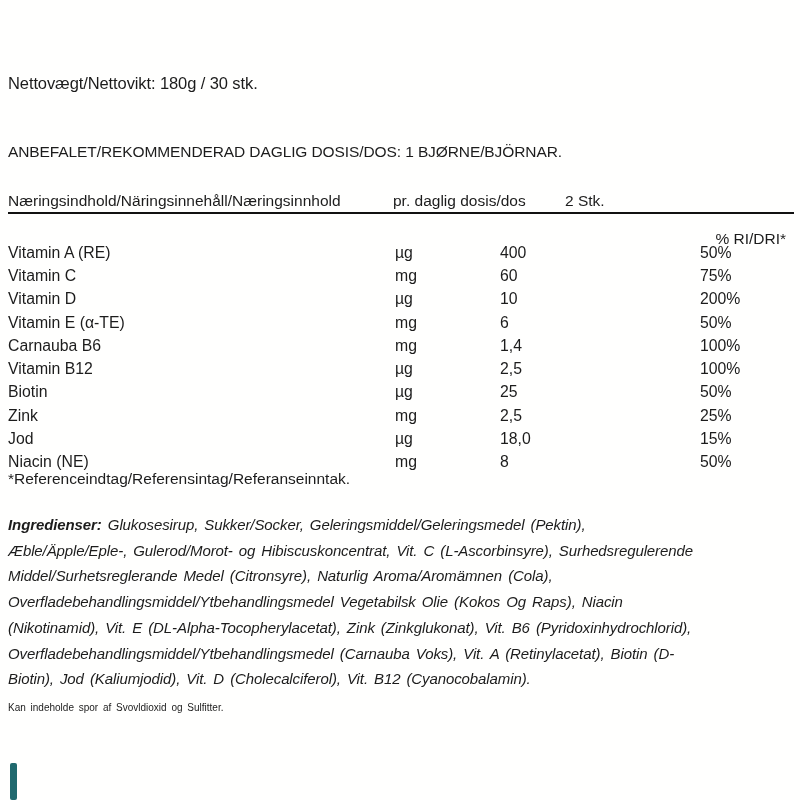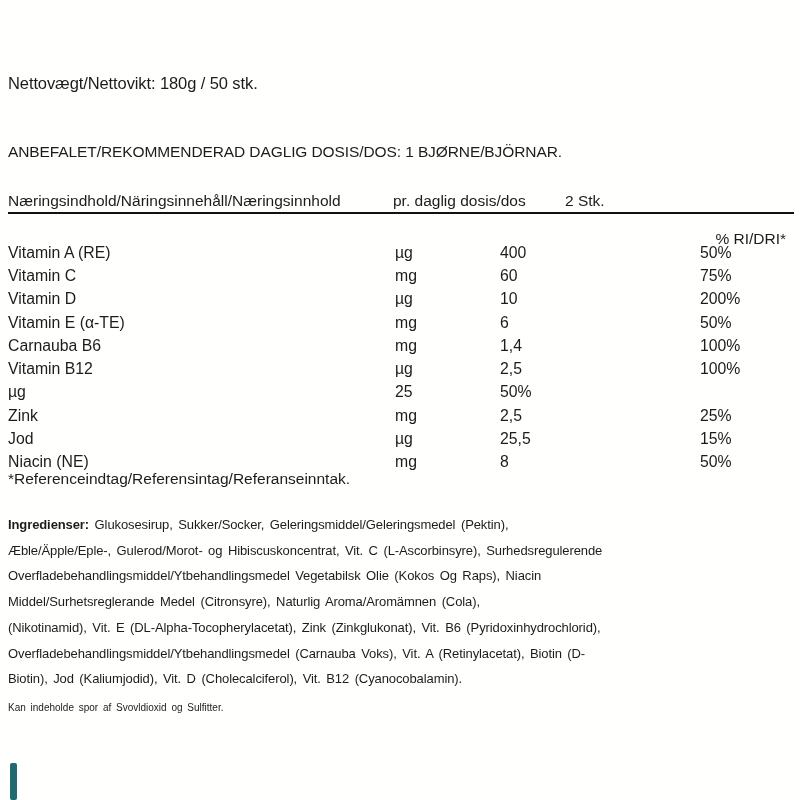--- a/index.html
+++ b/index.html
@@ -52,43 +52,44 @@
   }
 
   .footnote {
     left: 8px; top: 470px;
     font-size: 15.5px;
   }
 
   .ingredients {
     left: 8px; top: 512px;
     width: 788px;
-    font-size: 13px;
+    font-size: 15px;
     line-height: 25.7px;
     word-spacing: 2px;
     letter-spacing: -0.1px;
+    font-style: italic;
   }
   .ingredients b { font-weight: bold; }
 
   .allergen {
     left: 8px; top: 702px;
     font-size: 10px;
     word-spacing: 2px;
   }
 
   .accent-bar {
     left: 10px; top: 763px;
     width: 7px; height: 37px;
     border-radius: 2px;
   }
 </style>
 </head>
 <body>
 
-<div class="abs net-weight">Nettovægt/Nettovikt: 180g / 50 stk.</div>
+<div class="abs net-weight">Nettovægt/Nettovikt: 180g / 30 stk.</div>
 
 <div class="abs daily-dose">ANBEFALET/REKOMMENDERAD DAGLIG DOSIS/DOS: 1 BJØRNE/BJÖRNAR.</div>
 
 <div class="abs nutri-header">
   <span class="nh-nutrient">Næringsindhold/Näringsinnehåll/Næringsinnhold</span>
   <span class="nh-perdose">pr. daglig dosis/dos</span>
   <span class="nh-qty">2 Stk.</span>
   <span class="nh-ri">% RI/DRI*</span>
 </div>
 
@@ -130,54 +131,55 @@
     </div>
 
     <div class="nutri-row">
       <span>Vitamin B12</span>
       <span>µg</span>
       <span>2,5</span>
       <span>100%</span>
     </div>
 
     <div class="nutri-row">
+      <span>Biotin</span>
       <span>µg</span>
       <span>25</span>
       <span>50%</span>
     </div>
 
     <div class="nutri-row">
       <span>Zink</span>
       <span>mg</span>
       <span>2,5</span>
       <span>25%</span>
     </div>
 
     <div class="nutri-row">
       <span>Jod</span>
       <span>µg</span>
-      <span>25,5</span>
+      <span>18,0</span>
       <span>15%</span>
     </div>
 
     <div class="nutri-row">
       <span>Niacin (NE)</span>
       <span>mg</span>
       <span>8</span>
       <span>50%</span>
     </div>
   </div>
 
 <div class="abs footnote">*Referenceindtag/Referensintag/Referanseinntak.</div>
 
 <div class="abs ingredients">
   <div><b>Ingredienser:</b> <span>Glukosesirup, Sukker/Socker, Geleringsmiddel/Geleringsmedel (Pektin),</span></div>
   <div>Æble/Äpple/Eple-, Gulerod/Morot- og Hibiscuskoncentrat, Vit. C (L-Ascorbinsyre), Surhedsregulerende</div>
+  <div>Middel/Surhetsreglerande Medel (Citronsyre), Naturlig Aroma/Aromämnen (Cola),</div>
   <div>Overfladebehandlingsmiddel/Ytbehandlingsmedel  Vegetabilsk Olie (Kokos Og Raps), Niacin</div>
-  <div>Middel/Surhetsreglerande Medel (Citronsyre), Naturlig Aroma/Aromämnen (Cola),</div>
   <div>(Nikotinamid), Vit. E (DL-Alpha-Tocopherylacetat), Zink (Zinkglukonat), Vit. B6 (Pyridoxinhydrochlorid),</div>
   <div>Overfladebehandlingsmiddel/Ytbehandlingsmedel (Carnauba Voks), Vit. A (Retinylacetat), Biotin (D-</div>
   <div>Biotin), Jod (Kaliumjodid), Vit. D (Cholecalciferol), Vit. B12 (Cyanocobalamin).</div>
 </div>
 
 <div class="abs allergen">Kan indeholde spor af Svovldioxid og Sulfitter.</div>
 
 <div class="abs accent-bar" style="background: rgb(32, 105, 110);"></div>
 
 </body></html>

